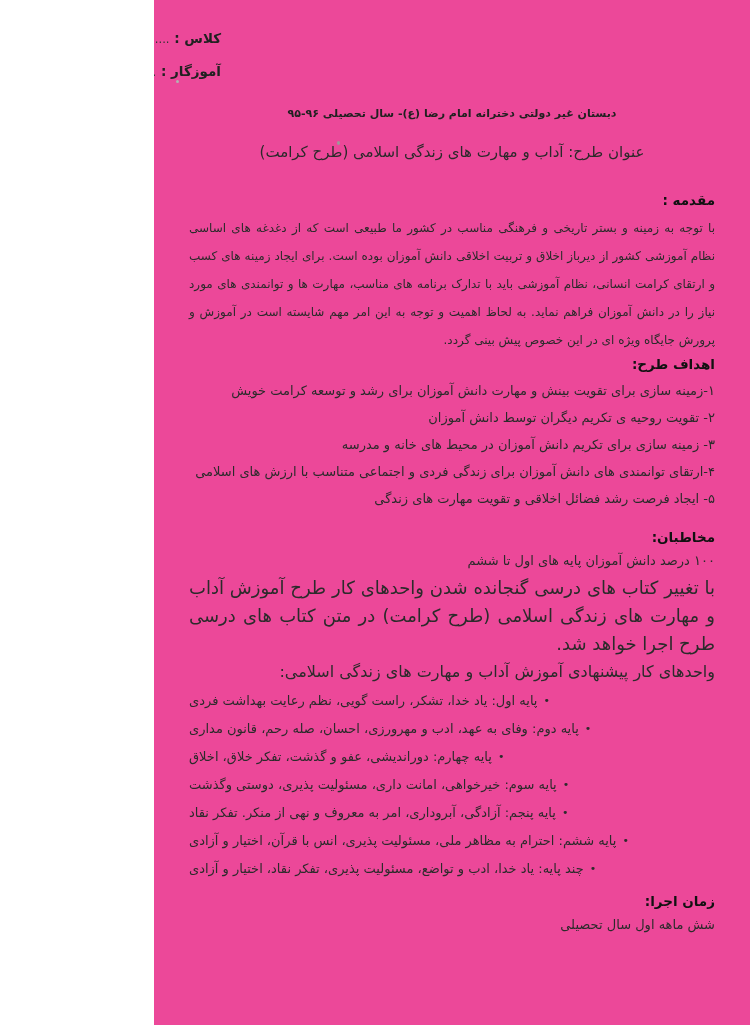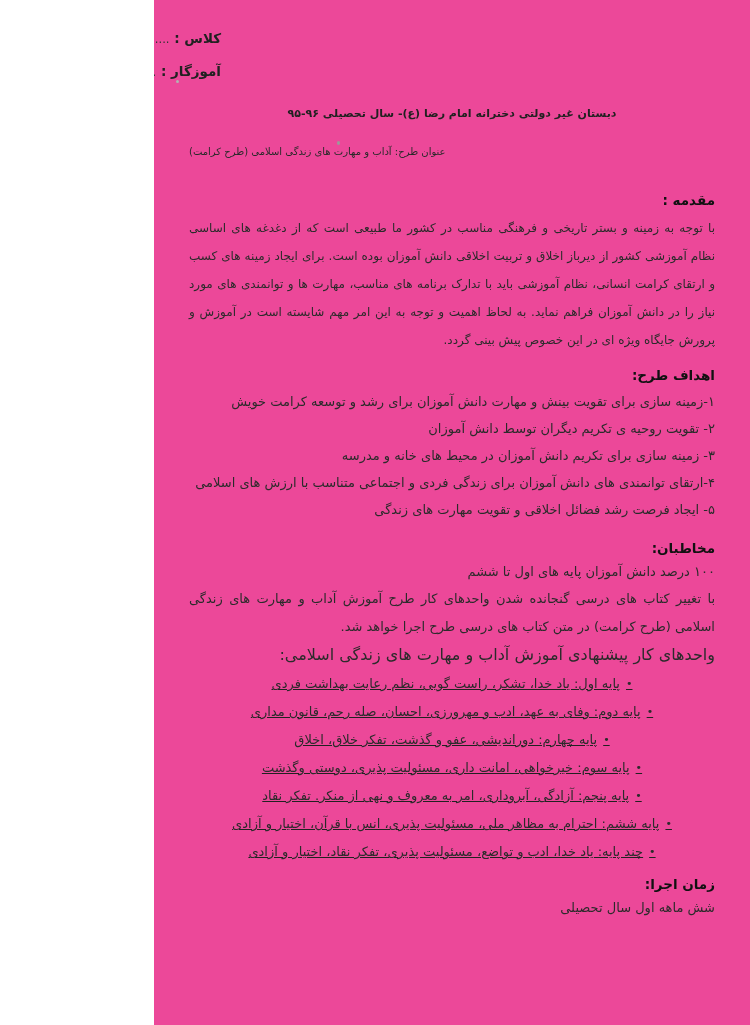--- a/index.html
+++ b/index.html
@@ -11,33 +11,33 @@
     font-family:"DejaVu Sans", sans-serif;
     color:#212121;
     box-sizing:border-box;
     padding:22px 35px 0 35px;
     overflow:hidden;
   }
   .fields{width:-moz-fit-content;width:fit-content;margin-right:494px;white-space:nowrap;}
   .field{font-weight:bold;font-size:13.5px;line-height:32px;}
   .field .dots{font-weight:normal;font-size:11.5px;letter-spacing:1.5px;color:#333;}
   .title{text-align:center;font-weight:bold;font-size:11px;line-height:20px;margin-top:16px;}
-  .subtitle{text-align:left;font-size:10px;line-height:18px;margin-top:19px;color:#2a2a2a;}
+  .subtitle{text-align:center;font-size:15px;line-height:18px;margin-top:19px;color:#2a2a2a;}
   .heading{font-weight:bold;font-size:13.5px;line-height:20px;color:#111;}
   .h-intro{margin-top:29px;}
   .para{font-size:12px;line-height:28px;text-align:justify;margin-top:4px;color:#2b2b2b;}
-  .h-goals{margin-top:11px;}
+  .h-goals{}
   .goals{margin-top:3px;}
   .goal{font-size:13px;line-height:27px;color:#2b2b2b;}
   .h-aud{margin-top:15px;}
   .line{font-size:13px;line-height:27px;color:#2b2b2b;}
   .h-method{margin-top:29px;}
-  .method-para{font-size:13px;line-height:28px;text-align:justify;color:#2b2b2b;}
+  .method-para{font-size:18px;line-height:28px;text-align:justify;color:#2b2b2b;}
   .lead{font-size:16px;line-height:28px;color:#2b2b2b;}
-  .bullets{text-align:center;margin-top:1px;text-decoration:underline;}
+  .bullets{text-align:left;margin-top:1px;}
   .bullet{font-size:13px;line-height:27px;color:#2b2b2b;}
   .bullet .marker{margin-left:6px;font-size:11px;position:relative;top:-1px;}
   .h-time{margin-top:8px;}
   .artifact{position:absolute;}
   .a1{left:722px;top:90px;width:2px;height:9px;background:#7d7d7d;transform:rotate(28deg);border-radius:1px;}
   .a2{left:738px;top:545px;width:1px;height:26px;background:#c6c6c6;}
   .a3{left:22px;top:80px;width:3px;height:3px;background:#b3b3b3;border-radius:50%;}
   .a4{left:183px;top:141px;width:3px;height:4px;background:#9a9a9a;border-radius:50%;}
 </style>
 </head>

